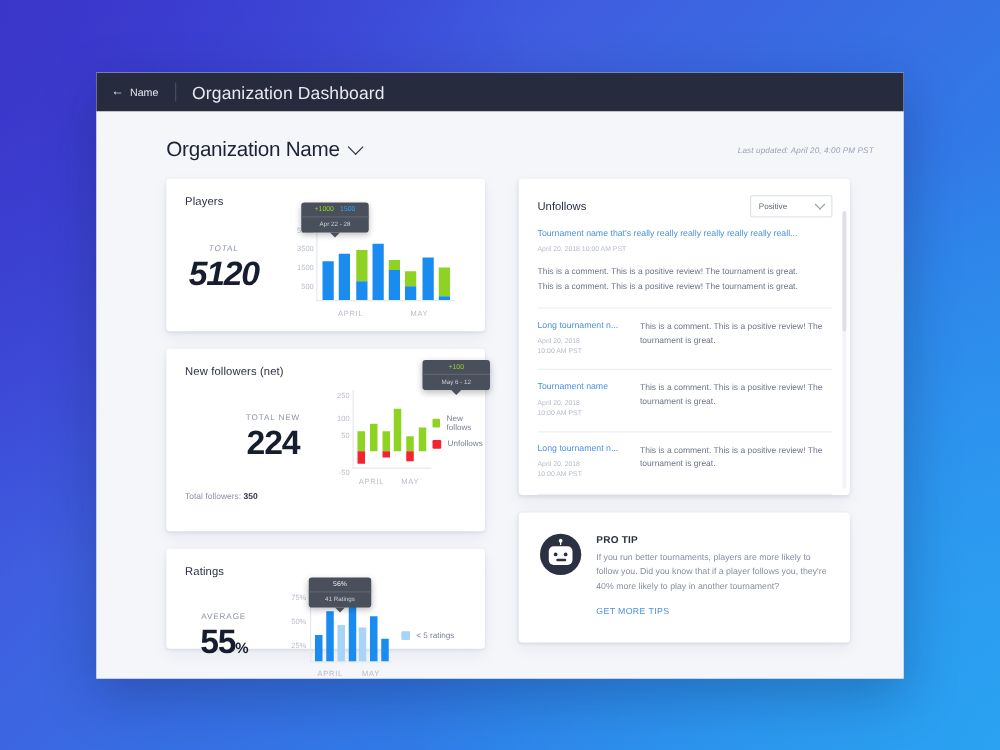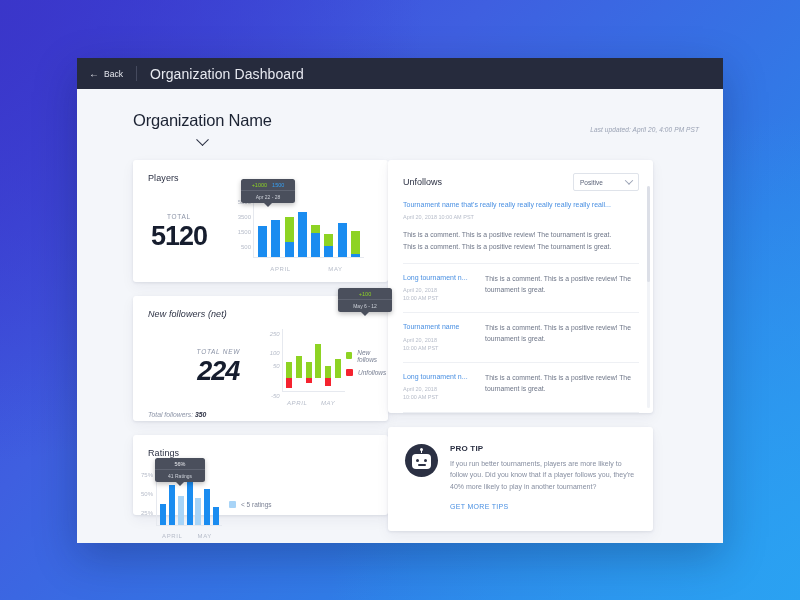--- a/index.html
+++ b/index.html
@@ -53,37 +53,37 @@
     font-size: 14px;
     color: #e7e9f0;
     letter-spacing: .1px;
   }
 
   
   #page-header {
     display: flex; align-items: center; justify-content: space-between;
     padding: 22px 24px 0 56px;
   }
-  #org-title-wrap { display: flex; align-items: center; gap: 8px; cursor: pointer; flex-direction: column; }
+  #org-title-wrap { display: flex; align-items: center; gap: 8px; cursor: pointer; }
   #org-title {
     font-size: 16.5px; color: #1c2333; font-weight: 400; letter-spacing: -.2px;
   }
   .chev {
     width: 8px; height: 8px;
     border-right: 1.4px solid #2b3043;
     border-bottom: 1.4px solid #2b3043;
     transform: rotate(45deg) translate(-2px,-2px);
   }
   #last-updated {
     font-size: 6.5px; color: #9aa2b4; font-style: italic; letter-spacing: .1px;
   }
 
   
   #content {
-    display: flex; 
+    display: flex; gap: 27px;
     padding: 13px 24px 0 56px;
   }
   #col-left { width: 255px; display: flex; flex-direction: column; gap: 14px; }
   #col-right { width: 265px; display: flex; flex-direction: column; gap: 14px; }
 
   .card {
     background: #fff;
     border-radius: 3px;
     box-shadow: 0 1px 3px rgba(30,40,80,.10), 0 5px 14px rgba(30,40,80,.05);
   }
@@ -204,42 +204,42 @@
 </head>
 <body>
 
 <div id="bg-accent"></div>
 
 <div id="app-window">
 
   <div id="topnav">
     <div class="back-btn">
       <span class="back-arrow">←</span>
-      <span>Back</span>
+      <span>Name</span>
     </div>
     <div class="nav-divider"></div>
     <div class="nav-title">Organization Dashboard</div>
   </div>
 
   <div id="page-header">
     <div id="org-title-wrap">
       <span id="org-title">Organization Name</span>
       <span class="chev"></span>
     </div>
     <div id="last-updated">Last updated: April 20, 4:00 PM PST</div>
   </div>
 
   <div id="content">
 
     <div id="col-left">
 
       <div class="card" id="players-card" style="height:122px;">
         <div class="card-title">Players</div>
         <div class="metric-row" style="padding:6px 0 0 0;">
-          <div style="width:92px;">
+          <div style="width:92px;font-style:italic;">
             <div class="metric-label">TOTAL</div>
             <div class="metric-value">5120</div>
           </div>
           <div class="chart-area" style="width:150px; height:90px; margin-top:-6px;">
             <div class="axis-labels" style="left:0; top:16px; width:26px; gap:9px;">
               <span>5500</span>
               <span>3500</span>
               <span>1500</span>
               <span>500</span>
             </div>
@@ -285,21 +285,21 @@
               <div class="tt-arrow"></div>
             </div>
             <div class="x-labels" style="position:absolute; left:28px; top:78px; width:110px;">
               <span>APRIL</span>
               <span>MAY</span>
             </div>
           </div>
         </div>
       </div>
 
-      <div class="card" id="followers-card" style="height:125px;font-style:italic;">
+      <div class="card" id="followers-card" style="height:146px;">
         <div class="card-title">New followers (net)</div>
         <div class="metric-row" style="padding:4px 0 0 0;">
           <div style="width:92px;margin-left:44px;">
             <div class="metric-label">TOTAL NEW</div>
             <div class="metric-value">224</div>
           </div>
           <div class="chart-area" style="width:85px; height:88px; margin-top:-2px;">
             <div class="axis-labels" style="left:0; top:10px; width:20px;">
               <span style="margin-bottom:13px;">250</span>
               <span style="margin-bottom:7px;">100</span>
@@ -349,20 +349,26 @@
         </div>
         <div style="padding:2px 0 0 15px; font-size:6.8px; color:#8b93a6;">
           <span>Total followers:</span>
           <span style="color:#2b3043; font-weight:700;">350</span>
         </div>
       </div>
 
       <div class="card" id="ratings-card" style="height:80px;">
         <div class="card-title">Ratings</div>
         <div class="metric-row" style="padding:8px 0 0 0;">
+          <div style="width:92px;">
+            <div class="metric-label">AVERAGE</div>
+            <div class="metric-value">
+              <span>55</span><span class="unit">%</span>
+            </div>
+          </div>
           <div class="chart-area" style="width:88px; height:80px; margin-top:-4px;">
             <div class="axis-labels" style="left:0; top:10px; width:20px; gap:13px;">
               <span>75%</span>
               <span>50%</span>
               <span>25%</span>
             </div>
             <div class="plot" style="position:absolute; left:23px; top:8px; width:65px; height:55px;">
               <div class="bars" id="ratings-bars">
                   <div style="width: 6px; height: 37.6471%; background: rgb(26, 140, 240);"></div>
                   <div style="width: 6px; height: 72.9412%; background: rgb(26, 140, 240);"></div>

